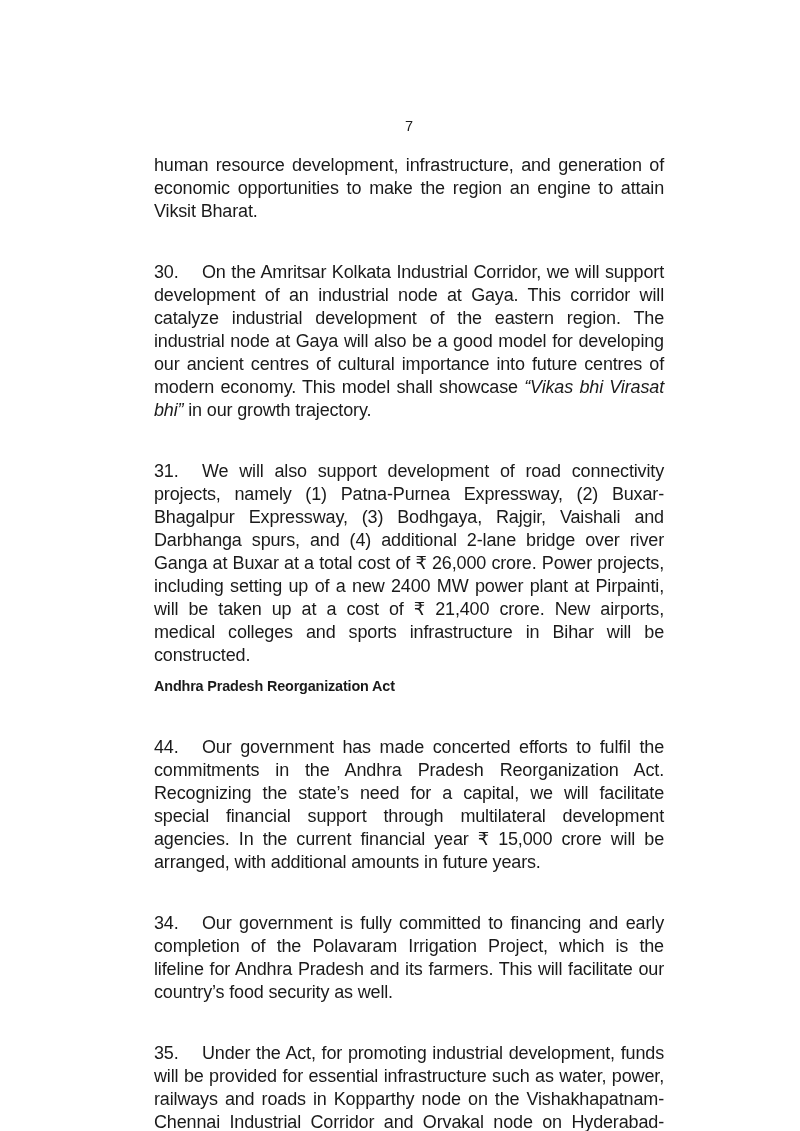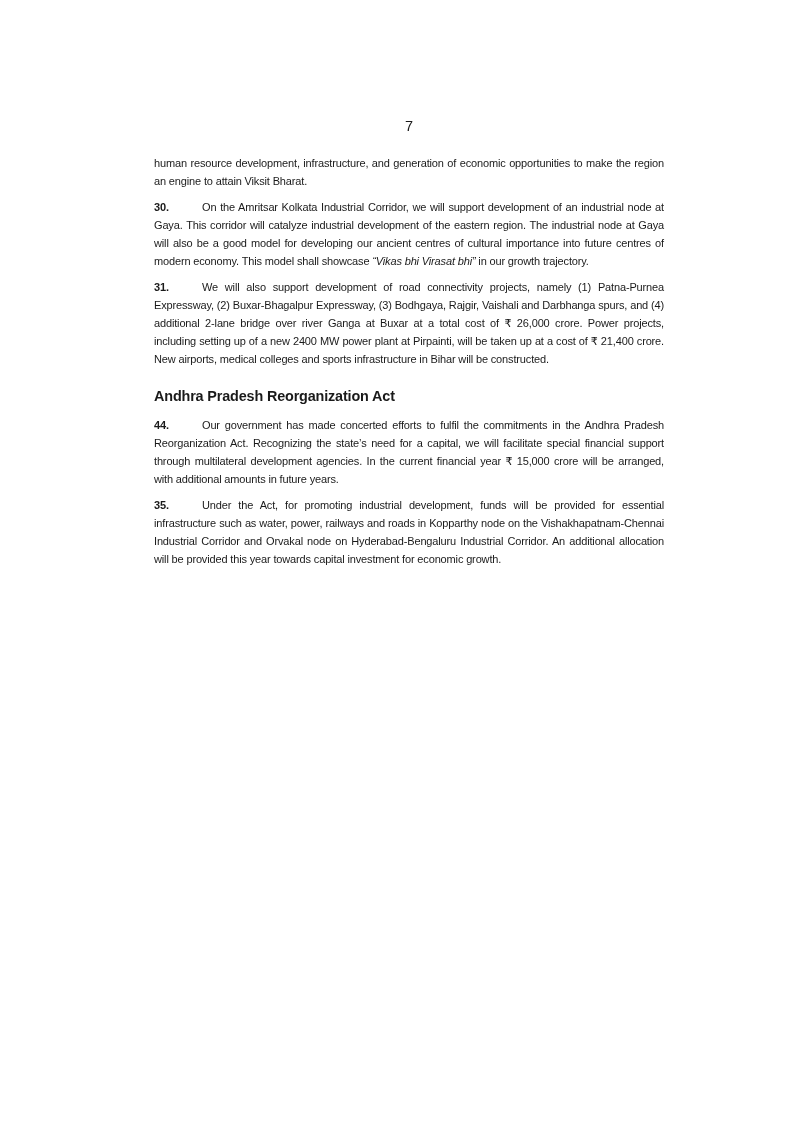--- a/index.html
+++ b/index.html
@@ -21,38 +21,39 @@
       top: 116px;
       width: 510px;
     }
     .page-number {
       text-align: center;
       font-size: 14.5px;
       line-height: 20px;
       margin: 0 0 18px 0;
     }
     .para {
-      font-size: 11px;
-      line-height: 18px;
+      font-size: 18px;
+      line-height: 23px;
       text-align: justify;
       margin: 0 0 8px 0;
       letter-spacing: -0.15px;
     }
     .para .num {
-      font-weight: bold;
+      font-weight: normal;
       display: inline-block;
       width: 48px;
+      margin-top: 30px;
     }
     .para em {
     }
     .heading {
       font-size: 14.4px;
       line-height: 23.4px;
       font-weight: bold;
-      margin: 17px 0 8px 0;
+      margin: 8px 0 8px 0;
       letter-spacing: -0.15px;
     }
   </style>
 </head>
 <body>
 
 <div class="page">
 
   <div class="page-number">7</div>
 
@@ -66,18 +67,21 @@
     <span class="num">31.</span><span>We will also support development of road connectivity projects, namely (1) Patna-Purnea Expressway, (2) Buxar-Bhagalpur Expressway, (3) Bodhgaya, Rajgir, Vaishali and Darbhanga spurs, and (4) additional 2-lane bridge over river Ganga at Buxar at a total cost of ₹ 26,000 crore. Power projects, including setting up of a new 2400 MW power plant at Pirpainti, will be taken up at a cost of ₹ 21,400 crore.  New airports, medical colleges and sports infrastructure in Bihar will be constructed.</span>
   </p>
 
 
   <div class="heading">Andhra Pradesh Reorganization Act</div>
 
   <p class="para">
     <span class="num">44.</span><span>Our government has made concerted efforts to fulfil the commitments in the Andhra Pradesh Reorganization Act.  Recognizing the state’s need for a capital, we will facilitate special financial support through multilateral development agencies. In the current financial year ₹ 15,000 crore will be arranged, with additional amounts in future years.</span>
   </p>
 
+  <p class="para">
+    <span class="num">34.</span><span>Our government is fully committed to financing and early completion of the Polavaram Irrigation Project, which is the lifeline for Andhra Pradesh and its farmers. This will facilitate our country’s food security as well.</span>
+  </p>
 
   <p class="para">
     <span class="num">35.</span><span>Under the Act, for promoting industrial development, funds will be provided for essential infrastructure such as water, power, railways and roads in Kopparthy node on the Vishakhapatnam-Chennai Industrial Corridor and Orvakal node on Hyderabad-Bengaluru Industrial Corridor.  An additional allocation will be provided this year towards capital investment for economic growth.</span>
   </p>
 
 </div>
 
 </body></html>

